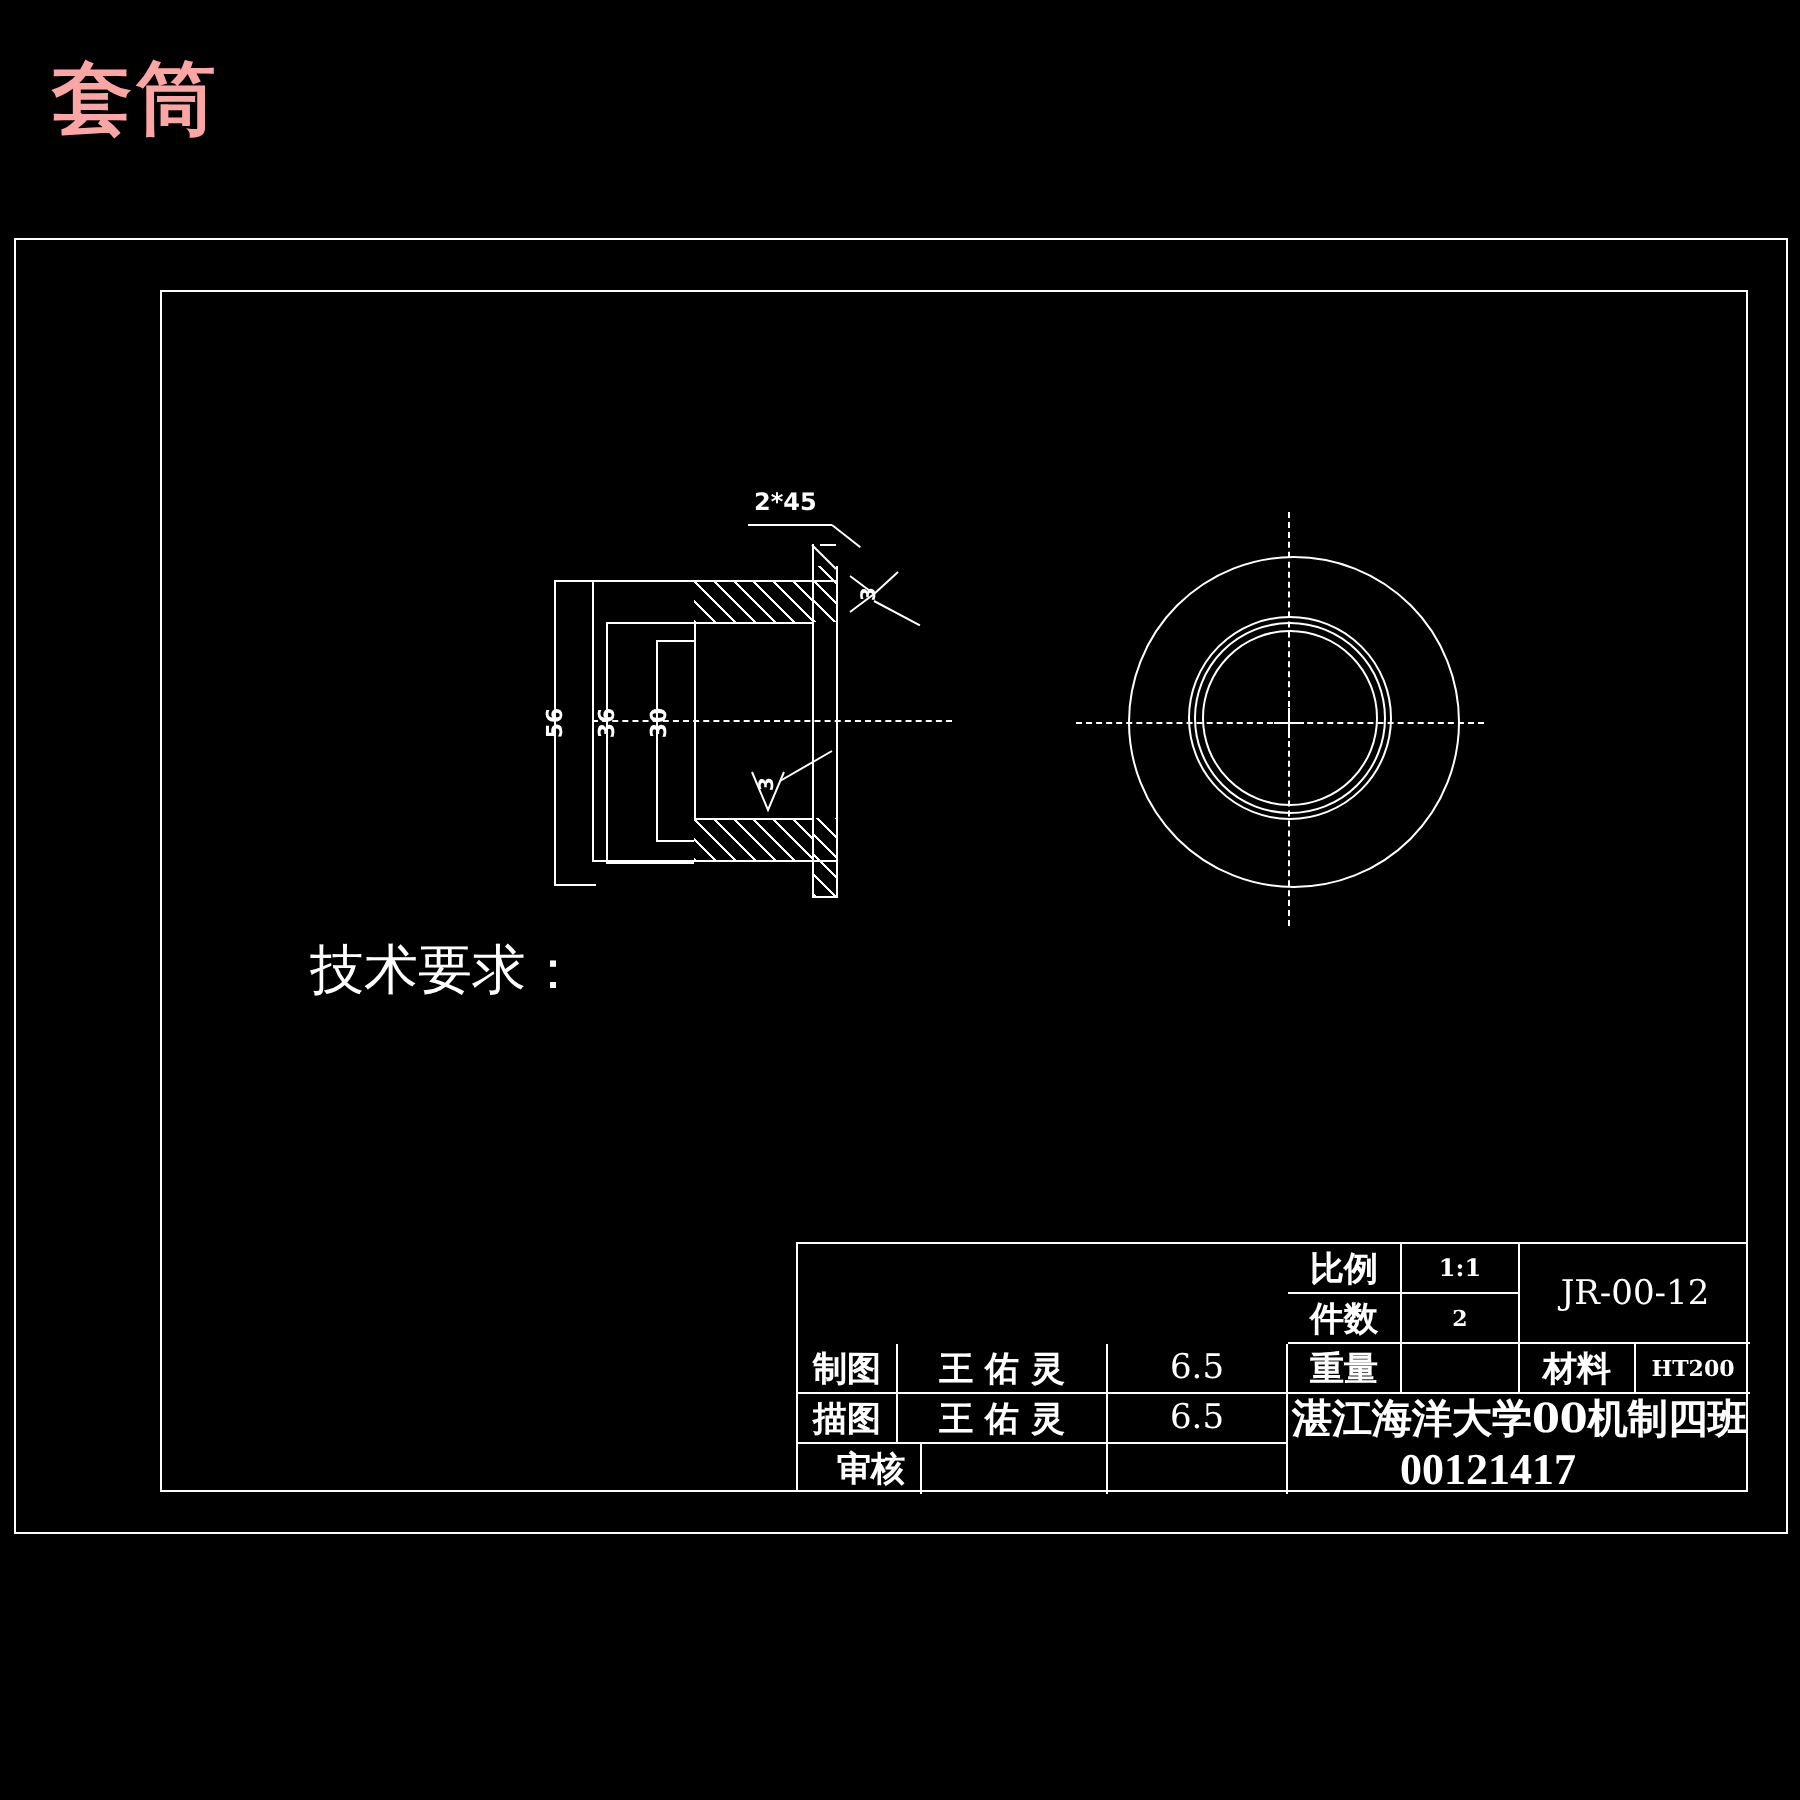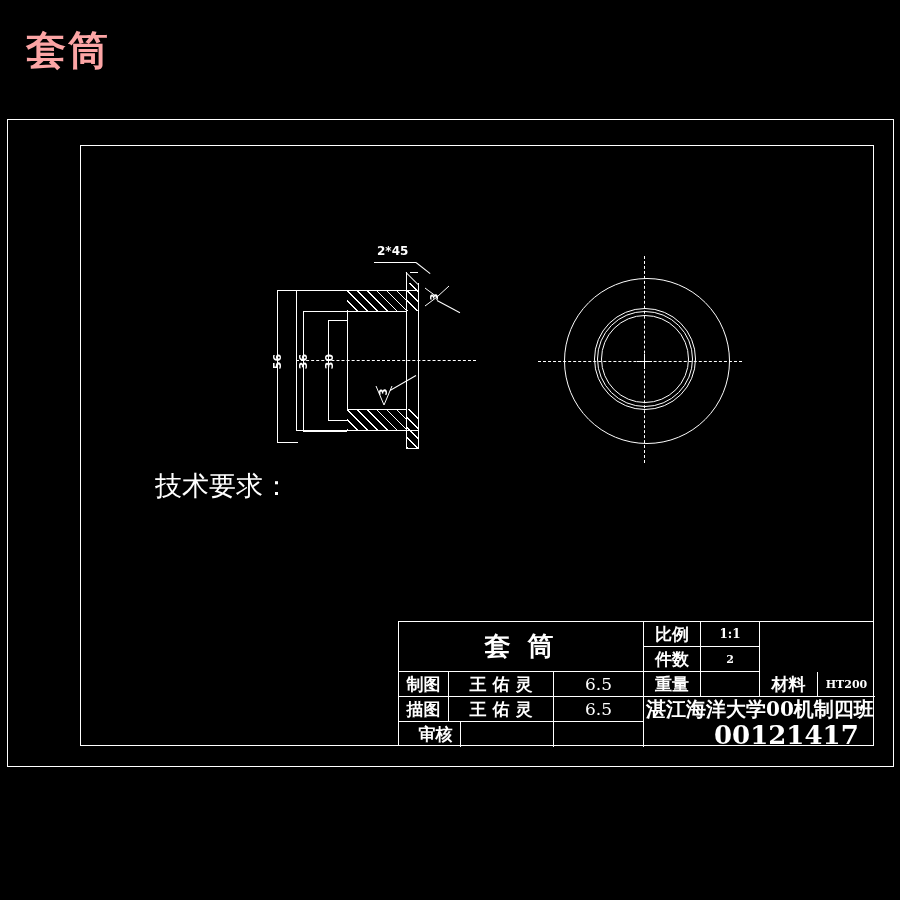--- a/index.html
+++ b/index.html
@@ -224,44 +224,44 @@
     <div class="hln" style="left:637px; top:361px; width:15px;"></div>
     <div class="vln" style="left:644px; top:354px; height:15px;"></div>
   </div>
 
   <div id="tech-req">
     <span class="tr-line">技术要求：</span>
   </div>
 
   <div id="title-block">
 
-    <div class="cell cn bd-r bd-b" style="left:0; top:0; width:245px; height:50px; font-size:26px; letter-spacing:4px;">套  筒</div>
 
     <div class="cell cn bd-r bd-b" style="left:245px; top:0; width:57px; height:25px; font-size:17px;">比例</div>
     <div class="cell num bd-r bd-b" style="left:302px; top:0; width:59px; height:25px; font-size:12px; font-weight:bold;">1:1</div>
 
     <div class="cell cn bd-r bd-b" style="left:245px; top:25px; width:57px; height:25px; font-size:17px;">件数</div>
     <div class="cell num bd-r bd-b" style="left:302px; top:25px; width:59px; height:25px; font-size:11px; font-weight:bold;">2</div>
 
+    <div class="cell num bd-b" style="left:361px; top:0; width:115px; height:50px; font-size:17px;">JR-00-12</div>
 
     <div class="cell cn bd-r bd-b" style="left:0; top:50px; width:50px; height:25px; font-size:17px;">制图</div>
     <div class="cell cn bd-r bd-b" style="left:50px; top:50px; width:105px; height:25px; font-size:17px;">王 佑 灵</div>
     <div class="cell num bd-r bd-b" style="left:155px; top:50px; width:90px; height:25px; font-size:17px;">6.5</div>
 
     <div class="cell cn bd-r bd-b" style="left:245px; top:50px; width:57px; height:25px; font-size:17px;">重量</div>
     <div class="cell bd-r bd-b" style="left:302px; top:50px; width:59px; height:25px; font-size:13px;"></div>
 
     <div class="cell cn bd-r bd-b" style="left:361px; top:50px; width:58px; height:25px; font-size:17px;">材料</div>
     <div class="cell num bd-b" style="left:419px; top:50px; width:57px; height:25px; font-size:11px; font-weight:bold;">HT200</div>
 
     <div class="cell cn bd-r bd-b" style="left:0; top:75px; width:50px; height:25px; font-size:17px;">描图</div>
     <div class="cell cn bd-r bd-b" style="left:50px; top:75px; width:105px; height:25px; font-size:17px;">王 佑 灵</div>
     <div class="cell num bd-r bd-b" style="left:155px; top:75px; width:90px; height:25px; font-size:17px;">6.5</div>
 
     <div class="cell cn bd-r" style="left:12px; top:100px; width:50px; height:25px; font-size:17px;">审核</div>
     <div class="cell bd-r" style="left:50px; top:100px; width:105px; height:25px; font-size:17px;"></div>
     <div class="cell bd-r" style="left:155px; top:100px; width:90px; height:25px; font-size:17px;"></div>
 
     <div class="cell cn" style="left:245px; top:74px; width:231px; height:26px; font-size:20px; justify-content:flex-start; padding-left:2px;">湛江海洋大学00机制四班</div>
-    <div class="cell num" style="left:257px; top:100px; width:231px; height:25px; font-size:26px; font-weight:bold; justify-content:flex-start; padding-left:58px;">00121417</div>
+    <div class="cell num" style="left:243px; top:100px; width:231px; height:25px; font-size:22px; font-weight:bold; justify-content:flex-start; padding-left:58px;font-family:Liberation Serif, serif;">00121417</div>
   </div>
 
 </div>
 
 </body></html>

